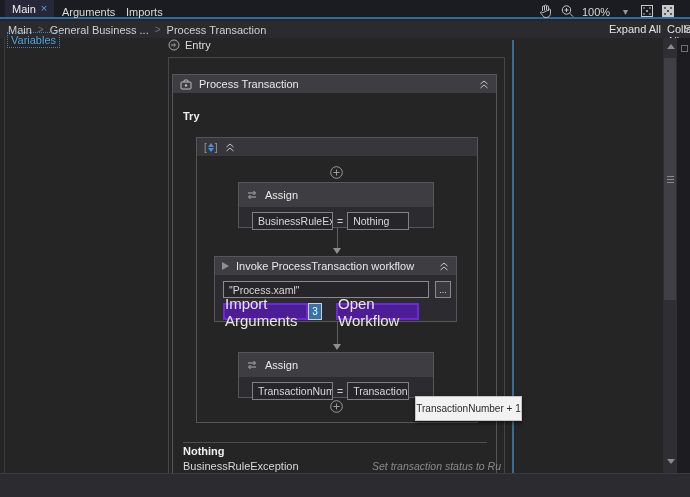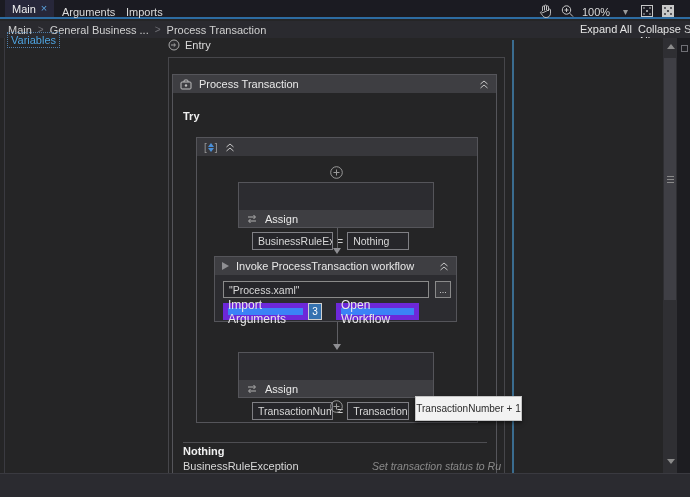--- a/index.html
+++ b/index.html
@@ -13,21 +13,21 @@
   .tab { position:absolute; top:0; height:17px; display:flex; align-items:center; gap:5px; padding:0 7px; cursor:default; }
   .tab.active { left:5px; background:#27273a; color:#f0f0f0; }
   .tab.inactive { left:53px; color:#b8b8b8; }
   .tab-close { color:#5aa0dc; font-size:11px; line-height:11px; }
   .tabbar-caret { position:absolute; left:667px; top:2px; color:#9a9a9a; font-size:10px; }
 
   
   .breadcrumb { left:0; top:21px; width:690px; height:17px; background:#2a2a2f; display:flex; align-items:center; padding-left:8px; }
   .crumb { color:#d0d0d0; margin-right:6px; cursor:default; }
   .crumb-sep { color:#6f6f75; margin-right:6px; font-size:10px; }
-  .bc-action { position:absolute; top:23px; color:#e4e4e4; cursor:default; }
+  .bc-action { position:absolute; top:23px; color:#e4e4e4; cursor:default;margin-left:29px; }
   .bc-expand { left:580px; } .bc-collapse { left:638px; }
   .bc-edge { left:684px; top:23px; color:#cfcfcf; }
 
   
   .canvas { left:0; top:38px; width:690px; height:435px; background:#252526; overflow:hidden; }
   .canvas-left-line { left:4px; top:0; width:1px; height:435px; background:#3a3a40; }
   .sel-line { left:512px; top:2px; width:2px; height:433px; background:#3a6c8f; }
   .right-strip { left:677px; top:0; width:13px; height:435px; background:#1d1d21; }
   .strip-sq { left:681px; top:7px; width:7px; height:7px; border:1px solid #6f6f75; }
 
@@ -47,35 +47,35 @@
 
   .plus-btn { width:13px; height:13px; cursor:pointer; }
   .plus1 { left:330px; top:128px; } .plus2 { left:330px; top:362px; }
   .conn { width:1px; background:#5f5f63; left:337px; }
   .connA { top:190px; height:20px; } .connB { top:284px; height:22px; }
   .conn-arrow { width:0; height:0; border-left:4px solid transparent; border-right:4px solid transparent; border-top:6px solid #8f8f93; left:333px; }
   .arrA { top:210px; } .arrB { top:306px; }
 
   .assign-box { width:196px; height:46px; border:1px solid #55555a; background:#2c2c30; }
   .assign1 { left:238px; top:144px; } .assign2 { left:238px; top:314px; }
-  .assign-box .blk-header { height:17px;margin-top:27px; }
+  .assign-box .blk-header { height:24px; }
   .assign-fields { display:flex; align-items:center; padding:5px 0 0 13px; gap:4px; }
   .field-box { height:18px; background:#26262a; border:1px solid #7f7f84; color:#d8d8d8; font-size:10.5px;
                display:flex; align-items:center; padding:0 5px; white-space:nowrap; overflow:hidden; }
   .fb-to { width:81px; } .fb-val { width:62px; }
   .eq { color:#cfcfcf; font-size:10.5px; }
 
   .invoke-box { left:214px; top:218px; width:243px; height:66px; border:1px solid #55555a; background:#2c2c30; }
   .play-icon { width:0; height:0; border-top:4.5px solid transparent; border-bottom:4.5px solid transparent; border-left:7px solid #8f8f93; }
   .inv-field { position:absolute; left:8px; top:24px; width:206px; height:17px; background:#26262a; border:1px solid #8a8a8a;
                color:#d8d8d8; font-size:10.5px; display:flex; align-items:center; padding:0 5px; }
   .browse-btn { position:absolute; left:220px; top:24px; width:16px; height:17px; background:#3a3a3e; border:1px solid #8a8a8a;
                 color:#d8d8d8; font-size:9px; display:flex; align-items:center; justify-content:center; cursor:pointer; }
-  .inv-btn { position:absolute; top:46px; height:17px; background:#3b82f6; border:5px solid #6d28d9; color:#e8e8e8;
-             font-size:12px; display:flex; align-items:center; justify-content:center; cursor:pointer; }
+  .inv-btn { position:absolute; top:46px; height:17px; background:#4c1d95; border:2px solid #6d28d9; color:#e8e8e8;
+             font-size:15px; display:flex; align-items:center; justify-content:center; cursor:pointer; }
   .btn-import { left:8px; width:85px; }
   .arg-badge { position:absolute; left:93px; top:46px; width:14px; height:17px; background:#3572b0; border:1px solid #d0d0d0;
                color:#fff; font-size:10px; display:flex; align-items:center; justify-content:center; }
   .btn-open { left:121px; width:83px; }
 
   .tooltip { left:415px; top:358px; width:107px; height:25px; background:#f2f2f2; border:1px solid #c5c5c5;
              color:#2a2a2a; font-size:10px; display:flex; align-items:center; justify-content:center;
              box-shadow:0 2px 4px rgba(0,0,0,.5); z-index:5; white-space:nowrap; }
   .catches-divider { left:183px; top:404px; width:304px; height:1px; background:#4e4e52; }
   .catches-label { left:183px; top:407px; }

